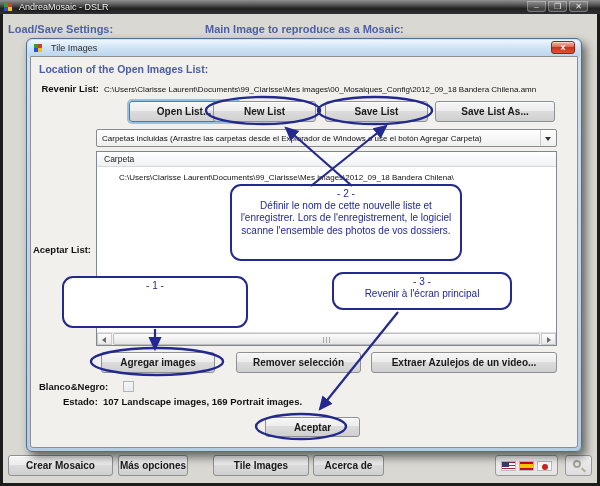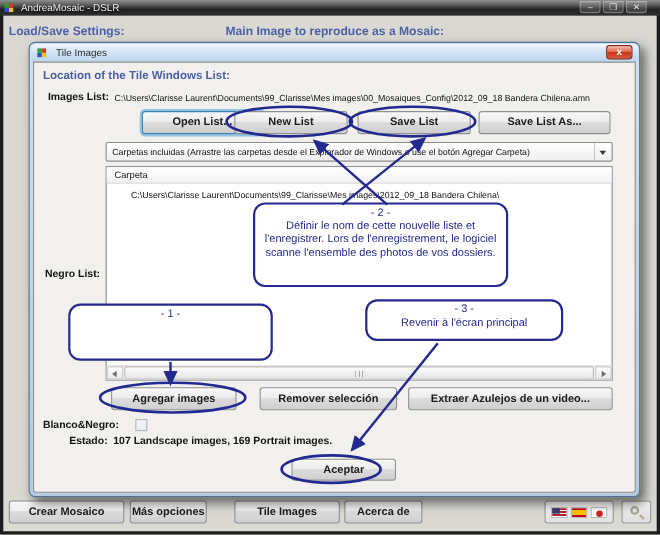--- a/index.html
+++ b/index.html
@@ -127,38 +127,38 @@
   </div>
 
   <div class="dialog">
     <div class="dlg-titlebar">
       <span class="dlg-icon"></span>
       <span class="dlg-title">Tile Images</span>
     </div>
     <div class="dlg-close">x</div>
 
     <div class="dlg-client">
-      <div class="dlg-heading">Location of the Tile Windows List:</div>
-
-      <div class="lbl" style="left:6px; top:26px; width:62px; text-align:right;">Images List:</div>
+      <div class="dlg-heading">Location of the Open Images List:</div>
+
+      <div class="lbl" style="left:6px; top:26px; width:62px; text-align:right;">Revenir List:</div>
       <div class="path-text" style="left:73px; top:28px;">C:\Users\Clarisse Laurent\Documents\99_Clarisse\Mes images\00_Mosaiques_Config\2012_09_18 Bandera Chilena.amn</div>
 
       <button class="btn focus-ring" style="left:74px; top:44px; width:110px; height:21px;margin-left:24px;">Open List...</button>
       <button class="btn" style="left:182px; top:44px; width:103px; height:21px;">New List</button>
       <button class="btn" style="left:294px; top:44px; width:103px; height:21px;">Save List</button>
       <button class="btn" style="left:404px; top:44px; width:120px; height:21px;">Save List As...</button>
 
       <div class="combo">
         <span class="combo-text">Carpetas incluidas (Arrastre las carpetas desde el Explorador de Windows o use el botón Agregar Carpeta)</span>
         <span class="combo-arrow-box">
           <span class="combo-arrow"></span>
         </span>
       </div>
 
-      <div class="lbl" style="left:0; top:187px; width:60px; text-align:right;">Negro List:</div>
+      <div class="lbl" style="left:0; top:187px; width:60px; text-align:right;">Aceptar List:</div>
       <div class="listbox">
         <div class="list-header">Carpeta</div>
         <div class="list-row">C:\Users\Clarisse Laurent\Documents\99_Clarisse\Mes images\2012_09_18 Bandera Chilena\</div>
         <div class="hscroll">
           <div class="hs-btn hs-left">
               <span class="tri-l"></span>
             </div>
           <div class="hs-thumb">
               <span class="hs-grip"></span>
             </div>

